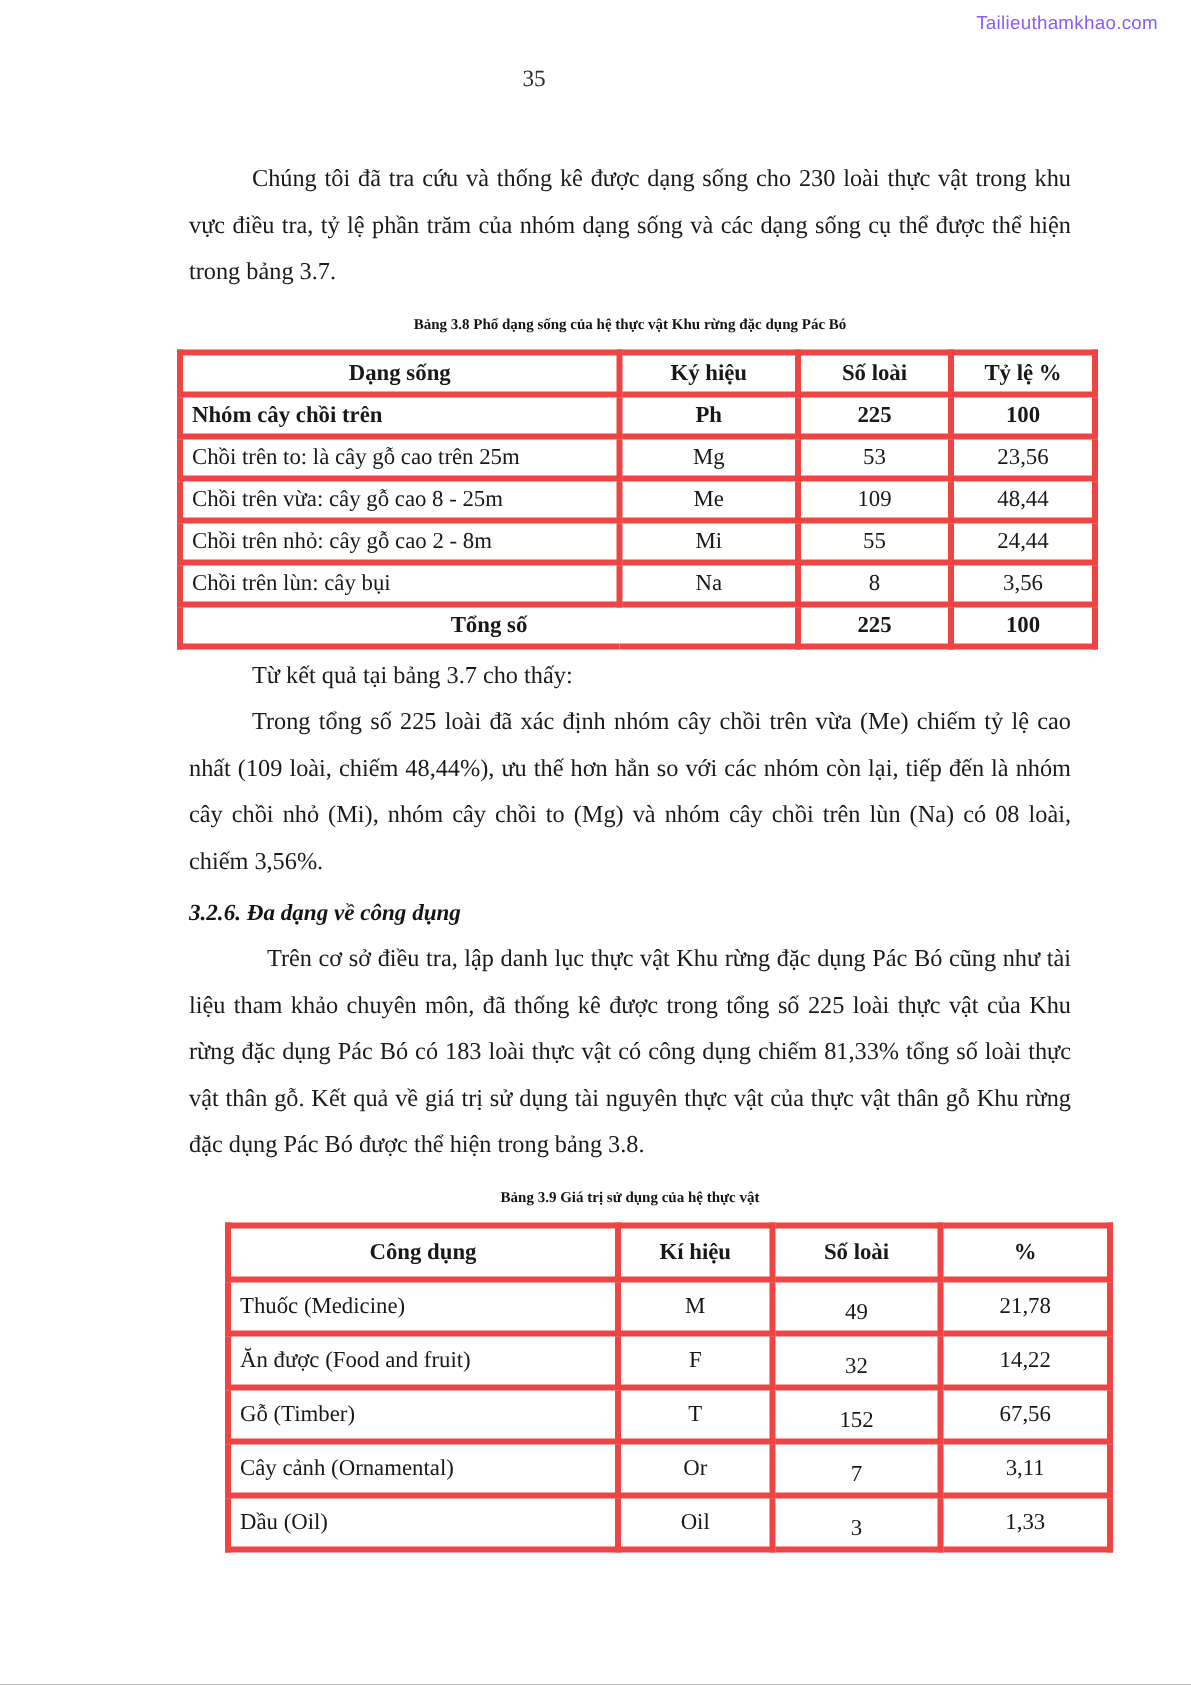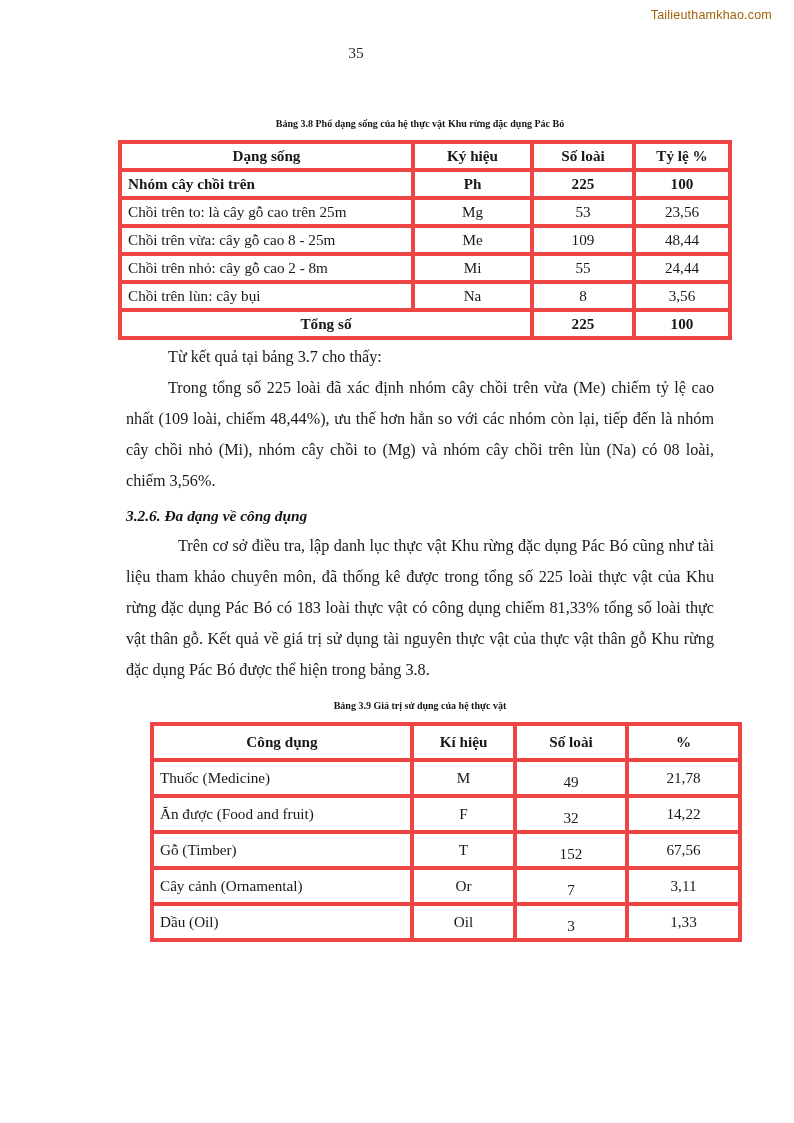--- a/index.html
+++ b/index.html
@@ -17,21 +17,21 @@
     font-family: "Liberation Serif", "DejaVu Serif", serif;
     color: #1a1a1a;
   }
 
   .watermark {
     position: absolute;
     top: 8px;
     right: 22px;
     font-family: "Liberation Sans", "DejaVu Sans", sans-serif;
     font-size: 12.5px;
-    color: #a16207;
+    color: #8b5cf6;
     letter-spacing: 0.2px;
     user-select: none;
   }
 
   .page-number {
     position: absolute;
     top: 44px;
     left: 0;
     width: 712px;
     text-align: center;
@@ -122,20 +122,21 @@
 
 <div class="page">
 
   <div class="watermark">Tailieuthamkhao.com</div>
 
   <div class="page-number">35</div>
 
   <div class="content">
 
 
+    <p class="body-text indent">Chúng tôi đã tra cứu và thống kê được dạng sống cho 230 loài thực vật trong khu vực điều tra, tỷ lệ phần trăm của nhóm dạng sống và các dạng sống cụ thể được thể hiện trong bảng 3.7.</p>
 
     <div class="table-caption">Bảng 3.8 Phổ dạng sống của hệ thực vật Khu rừng đặc dụng Pác Bó</div>
 
     <div class="tbl38-wrap">
       <table class="doc-table tbl38">
         <colgroup>
           <col class="c38-1">
             <col class="c38-2">
             <col class="c38-3">
             <col class="c38-4">

